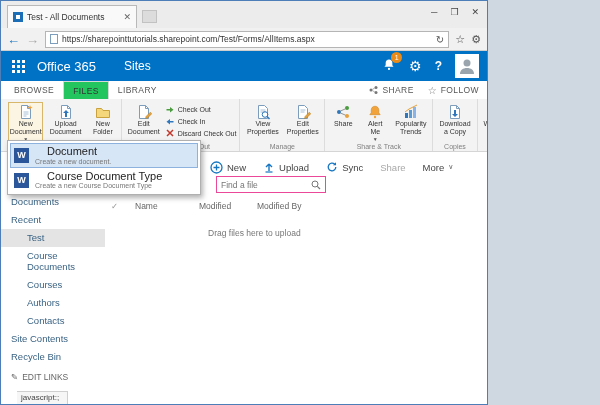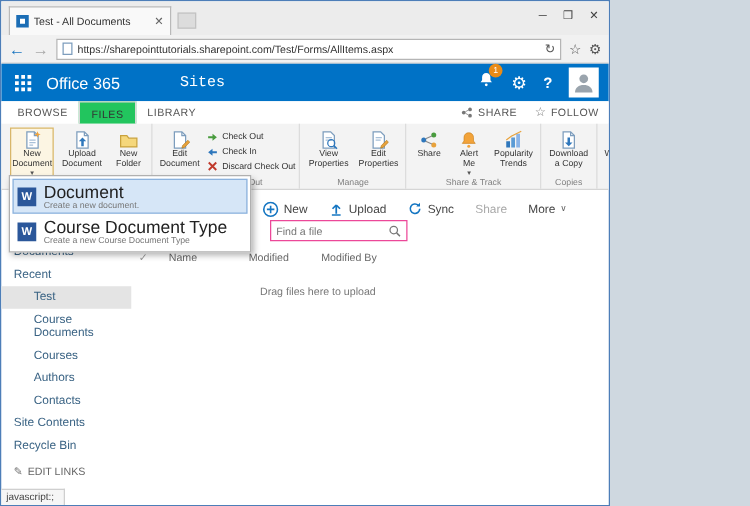--- a/index.html
+++ b/index.html
@@ -29,21 +29,21 @@
   .urltext { flex:1; font-size:8.5px; color:#333; white-space:nowrap; overflow:hidden; }
   .refresh { font-size:10px; color:#555; }
   .chrome-ic { font-size:11px; color:#555; }
   
   .suitebar { position:absolute; top:50px; left:0; right:0; height:30px; background:#0072c6;
               color:#fff; display:flex; align-items:center; }
   .waffle-wrap { width:34px; height:30px; display:grid; place-items:center; cursor:pointer; }
   .waffle { width:3px; height:3px; background:#fff; margin-right:10px; margin-bottom:10px;
             box-shadow:0 0 #fff,5px 0 #fff,10px 0 #fff,0 5px #fff,5px 5px #fff,10px 5px #fff,0 10px #fff,5px 10px #fff,10px 10px #fff; }
   .brand { font-size:13px; margin-left:2px; }
-  .sites { margin-left:48px; font-size:12px; cursor:pointer;font-family:Liberation Mono, monospace; }
+  .sites { margin-left:28px; font-size:12px; cursor:pointer; }
   .suite-right { margin-left:auto; display:flex; align-items:center; gap:13px; margin-right:8px; }
   .bell-wrap { position:relative; }
   .badge { position:absolute; top:-5px; right:-6px; width:11px; height:11px; background:#ea8b17;
            border-radius:50%; font-size:7px; color:#fff; display:grid; place-items:center; }
   .gear { font-size:14px; line-height:1; }
   .help { font-size:12px; font-weight:bold; }
   .avatar { width:24px; height:24px; background:#fff; display:grid; place-items:center; }
   
   .ribbontabs { position:absolute; top:80px; left:0; right:0; height:18px; background:#fff;
                 display:flex; align-items:stretch; padding-left:4px; font-size:8.5px; color:#555; }
@@ -67,21 +67,21 @@
   .rsmall-col { display:flex; flex-direction:column; gap:2px; padding-top:2px; }
   .rsmall { display:flex; align-items:center; gap:3px; font-size:7px; color:#333; cursor:pointer; white-space:nowrap; }
   
   .menu { position:absolute; left:6px; top:139px; width:194px; background:#fff; border:1px solid #b0b0b0;
           box-shadow:2px 3px 5px rgba(0,0,0,.3); z-index:20; padding:2px; }
   .menu-item { display:flex; align-items:center; gap:6px; padding:1px 3px; border:1px solid transparent; cursor:pointer; }
   .menu-item.hl { background:#d6e6f7; border-color:#8cb2dd; }
   .menu-icn { width:15px; height:15px; background:#2b579a; color:#fff; font-size:9px; font-weight:bold;
               display:grid; place-items:center; flex:none; }
   .menu-text { display:flex; flex-direction:column; line-height:1.15; }
-  .menu-title { font-size:14px; color:#222; }
+  .menu-title { font-size:11px; color:#222;margin-left:12px; }
   .menu-desc { font-size:7px; color:#777; }
   
   .rowA { position:absolute; left:209px; top:157px; height:18px; display:flex; align-items:center;
           gap:17px; font-size:9.5px; color:#444; }
   .ta { display:flex; align-items:center; gap:4px; cursor:pointer; }
   .ta.disabled { color:#a8a8a8; }
   .morecaret { font-size:7px; color:#666; }
   .findbox { position:absolute; left:215px; top:175px; width:110px; height:17px; border:1px solid #ec4899;
              background:#fff; display:flex; align-items:center; padding:0 4px; z-index:5; }
   .findbox input { border:none; outline:none; flex:1; width:100%; font-size:8.5px; color:#444;
@@ -98,21 +98,21 @@
   .col-modby { width:72px; cursor:pointer; }
   .dragtext { position:absolute; left:207px; top:227px; font-size:8.5px; color:#777; }
   
   .sidebar { position:absolute; left:0; top:192px; width:104px; font-size:9.5px; }
   .side-item { padding:3px 4px 4px 10px; color:#3a6384; cursor:pointer; }
   .side-item.child { padding-left:26px; }
   .side-item.selected { background:#e4e4e4; }
   .edit-links { margin-top:6px; padding-left:10px; color:#666; font-size:8.5px; display:flex;
                 align-items:center; gap:4px; cursor:pointer; }
   
-  .statusbox { position:absolute; left:0; bottom:0; padding:1px 8px 2px 4px; background:#f6f6f6;
+  .statusbox { position:absolute; left:16px; bottom:0; padding:1px 8px 2px 4px; background:#f6f6f6;
                border-top:1px solid #cfcfcf; border-right:1px solid #cfcfcf; font-size:8px; color:#444; z-index:30;margin-top:28px; }
 </style>
 </head>
 <body>
 
 <div id="screen">
 
   <div class="tabbar">
     <div class="tab">
       <span class="favicon">

